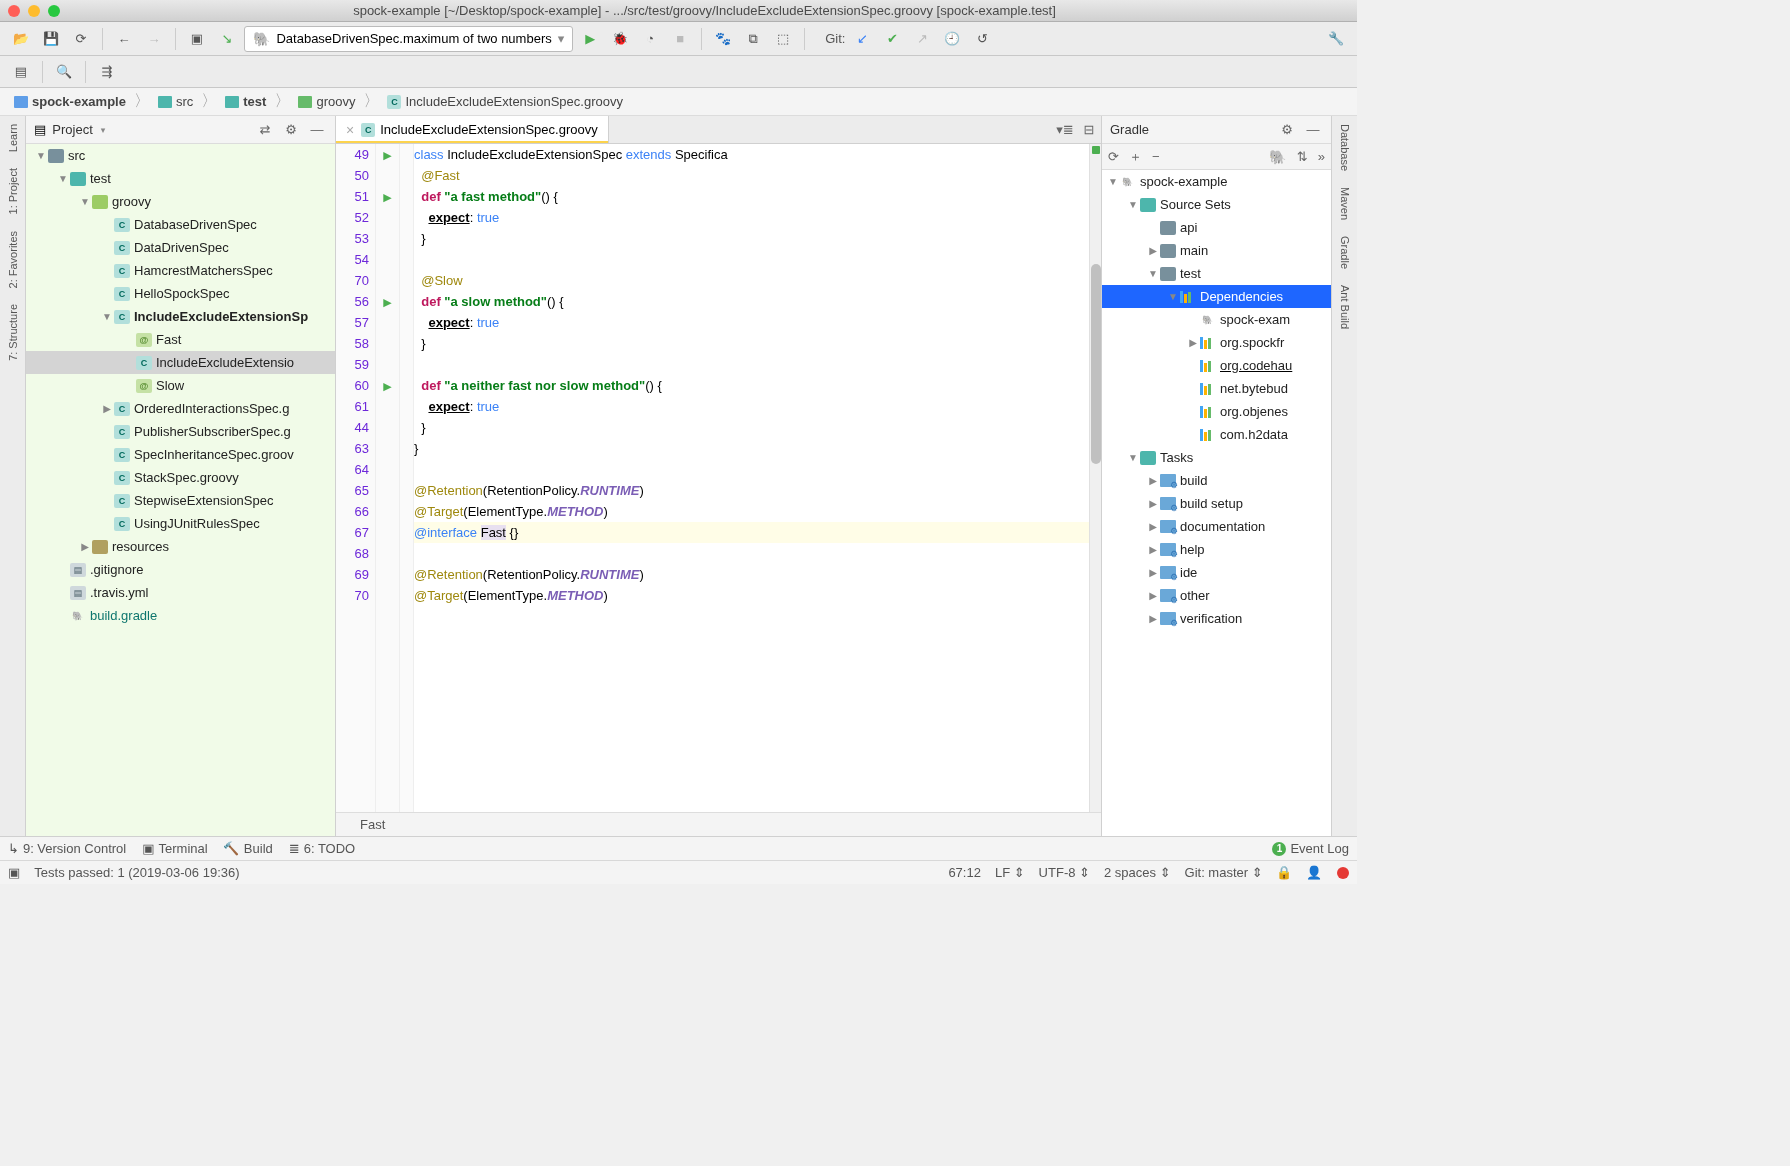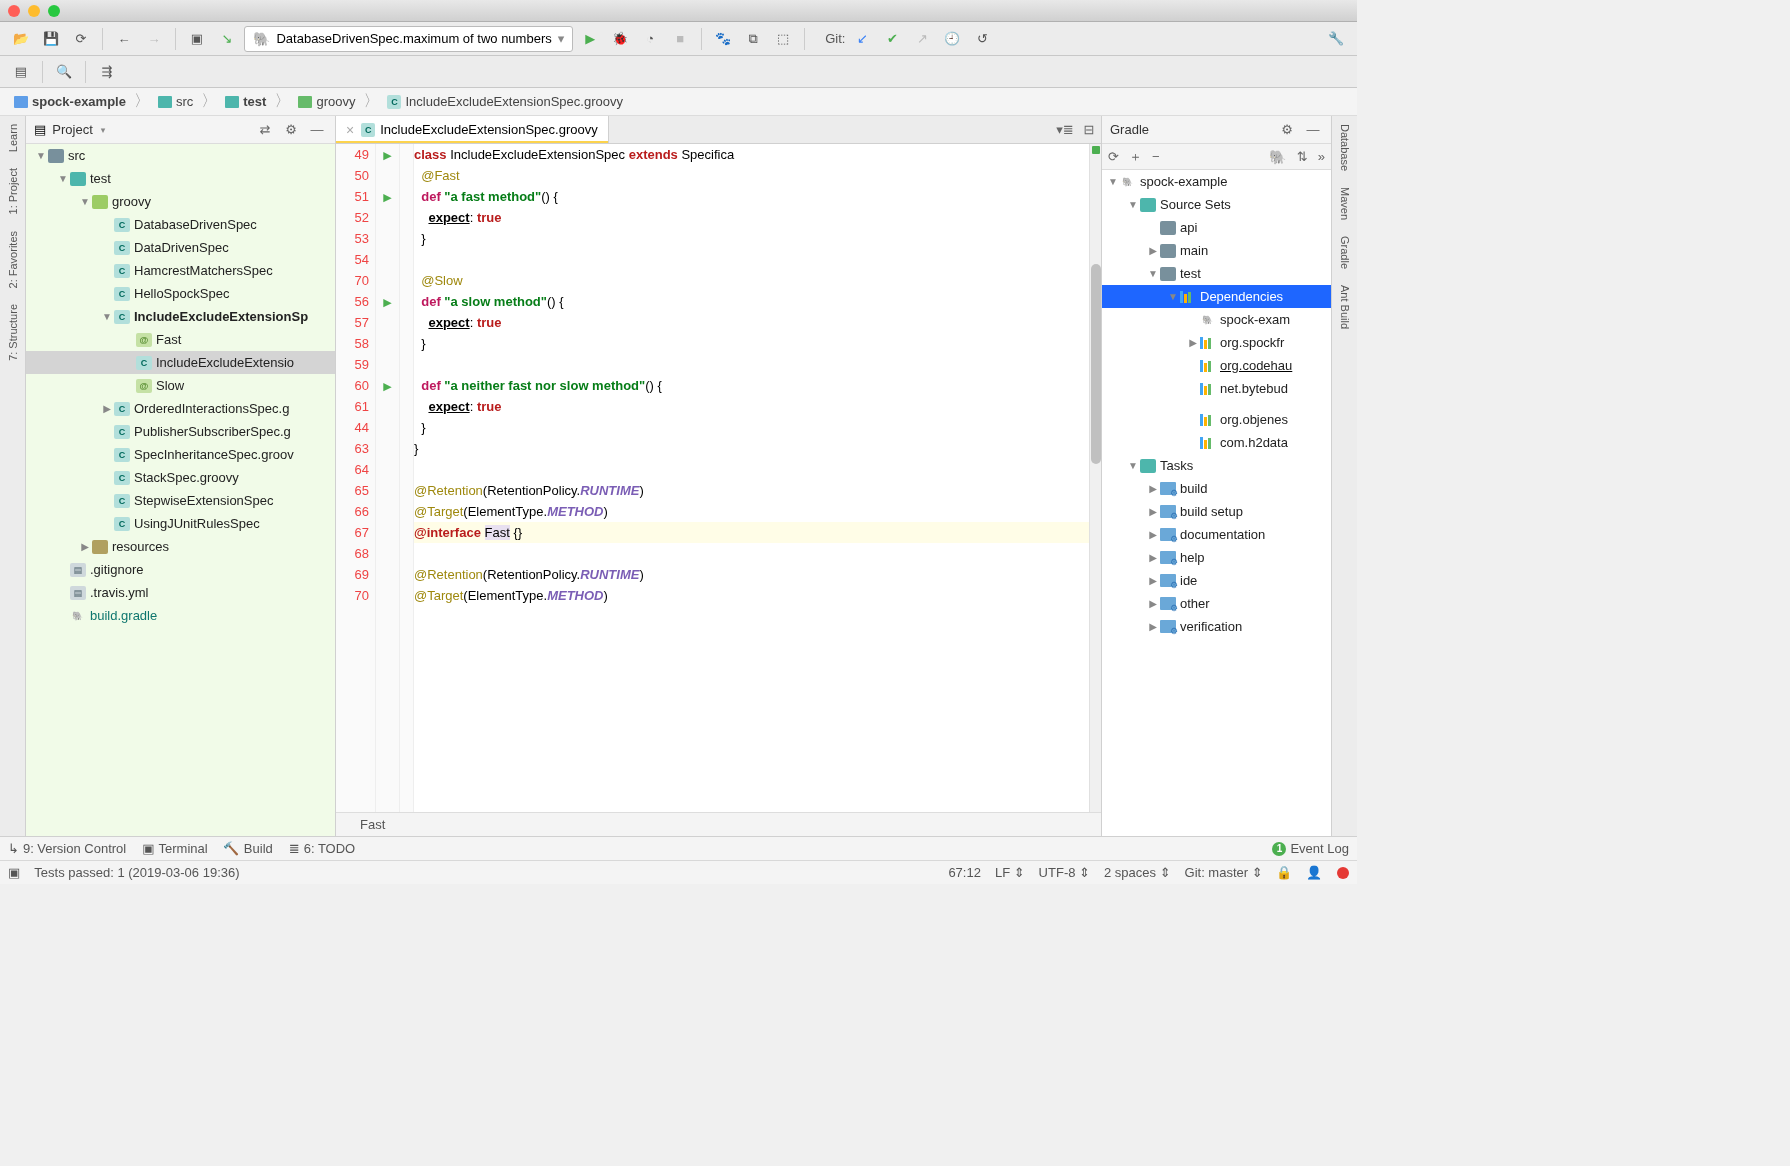--- a/index.html
+++ b/index.html
@@ -71,28 +71,28 @@
 
 .editor-wrap { flex: 1; display: flex; flex-direction: column; background: #fff; overflow: hidden; }
 .editor-tabs { height: 28px; background: #ececec; display: flex; align-items: stretch; border-bottom: 1px solid #d0d0d0; }
 .editor-tab { display: flex; align-items: center; gap: 5px; padding: 0 10px; background: #fff; border-right: 1px solid #d0d0d0; cursor: pointer; position: relative; }
 .editor-tab::after { content:""; position:absolute; bottom:0; left:0; right:0; height:2px; background:#fcd34d; }
 .editor-tab .close { color: #aaa; font-size: 14px; margin-right: 2px; }
 .editor-tabs .spacer { flex: 1; }
 .editor-tabs .rbtn { width: 24px; display: flex; align-items: center; justify-content: center; color: #666; cursor: pointer; }
 
 .editor-body { flex: 1; display: flex; overflow: hidden; font-family: "Menlo", "Consolas", monospace; font-size: 13px; position: relative; }
-.gutter-ln { width: 40px; background: #fafafa; color: #ef4444; text-align: right; padding: 0 6px; border-right: 1px solid #eee; }
+.gutter-ln { width: 40px; background: #fafafa; color: #6d28d9; text-align: right; padding: 0 6px; border-right: 1px solid #eee; }
 .gutter-ic { width: 24px; background: #fafafa; border-right: 1px solid #eee; text-align: center; }
 .gutter-fold { width: 14px; background: #fafafa; border-right: 1px solid #eee; }
 .code-col { flex: 1; background: #fff; overflow: hidden; }
 .ln-row { height: 21px; line-height: 21px; }
 .code-row { height: 21px; line-height: 21px; padding-left: 0; white-space: pre; }
 .code-row.hl { background: #fffde7; }
-.kw { color: #b91c1c; font-weight: bold; }
+.kw { color: #3b82f6; font-weight: normal; }
 .def { color: #be185d; font-weight: bold; }
 .str { color: #067d17; font-weight: bold; }
 .anno { color: #9e880d; }
 .anno-ital { color: #7b5eb5; font-style: italic; font-weight: bold; }
 .lbl { text-decoration: underline; font-weight: bold; }
 .ident { color: #000; }
 
 .gutter-run { color: #4caf50; font-size: 11px; }
 
 .editor-status { height: 24px; background: #f4f4f4; border-top: 1px solid #ddd; display: flex; align-items: center; padding: 0 24px; color: #555; }
@@ -136,20 +136,21 @@
 </style>
 </head>
 <body>
 
 <div class="title-bar">
   <div class="traffic-lights">
     <div class="tl red"></div>
     <div class="tl yellow"></div>
     <div class="tl green"></div>
   </div>
+  <div class="title-text">spock-example [~/Desktop/spock-example] - .../src/test/groovy/IncludeExcludeExtensionSpec.groovy [spock-example.test]</div>
 </div>
 
 <div class="toolbar">
   <div class="tb-btn">📂</div>
   <div class="tb-btn">💾</div>
   <div class="tb-btn">⟳</div>
   <div class="tb-sep"></div>
   <div class="tb-btn">←</div>
   <div class="tb-btn" style="color:#bbb">→</div>
   <div class="tb-sep"></div>
@@ -536,21 +537,21 @@
         </div>
         <div class="gtree-row" style="padding-left: 84px;">
           <span class="tree-arrow"></span>
           <span class="ic-lib">
             <span class="b1"></span>
             <span class="b2"></span>
             <span class="b3"></span>
           </span>
           <span class="tree-label">net.bytebud</span>
         </div>
-        <div class="gtree-row" style="padding-left: 84px; margin-top: 8px;">
+        <div class="gtree-row" style="padding-left: 84px;">
           <span class="tree-arrow"></span>
           <span class="ic-lib">
             <span class="b1"></span>
             <span class="b2"></span>
             <span class="b3"></span>
           </span>
           <span class="tree-label">org.objenes</span>
         </div>
         <div class="gtree-row" style="padding-left: 84px;">
           <span class="tree-arrow"></span>

